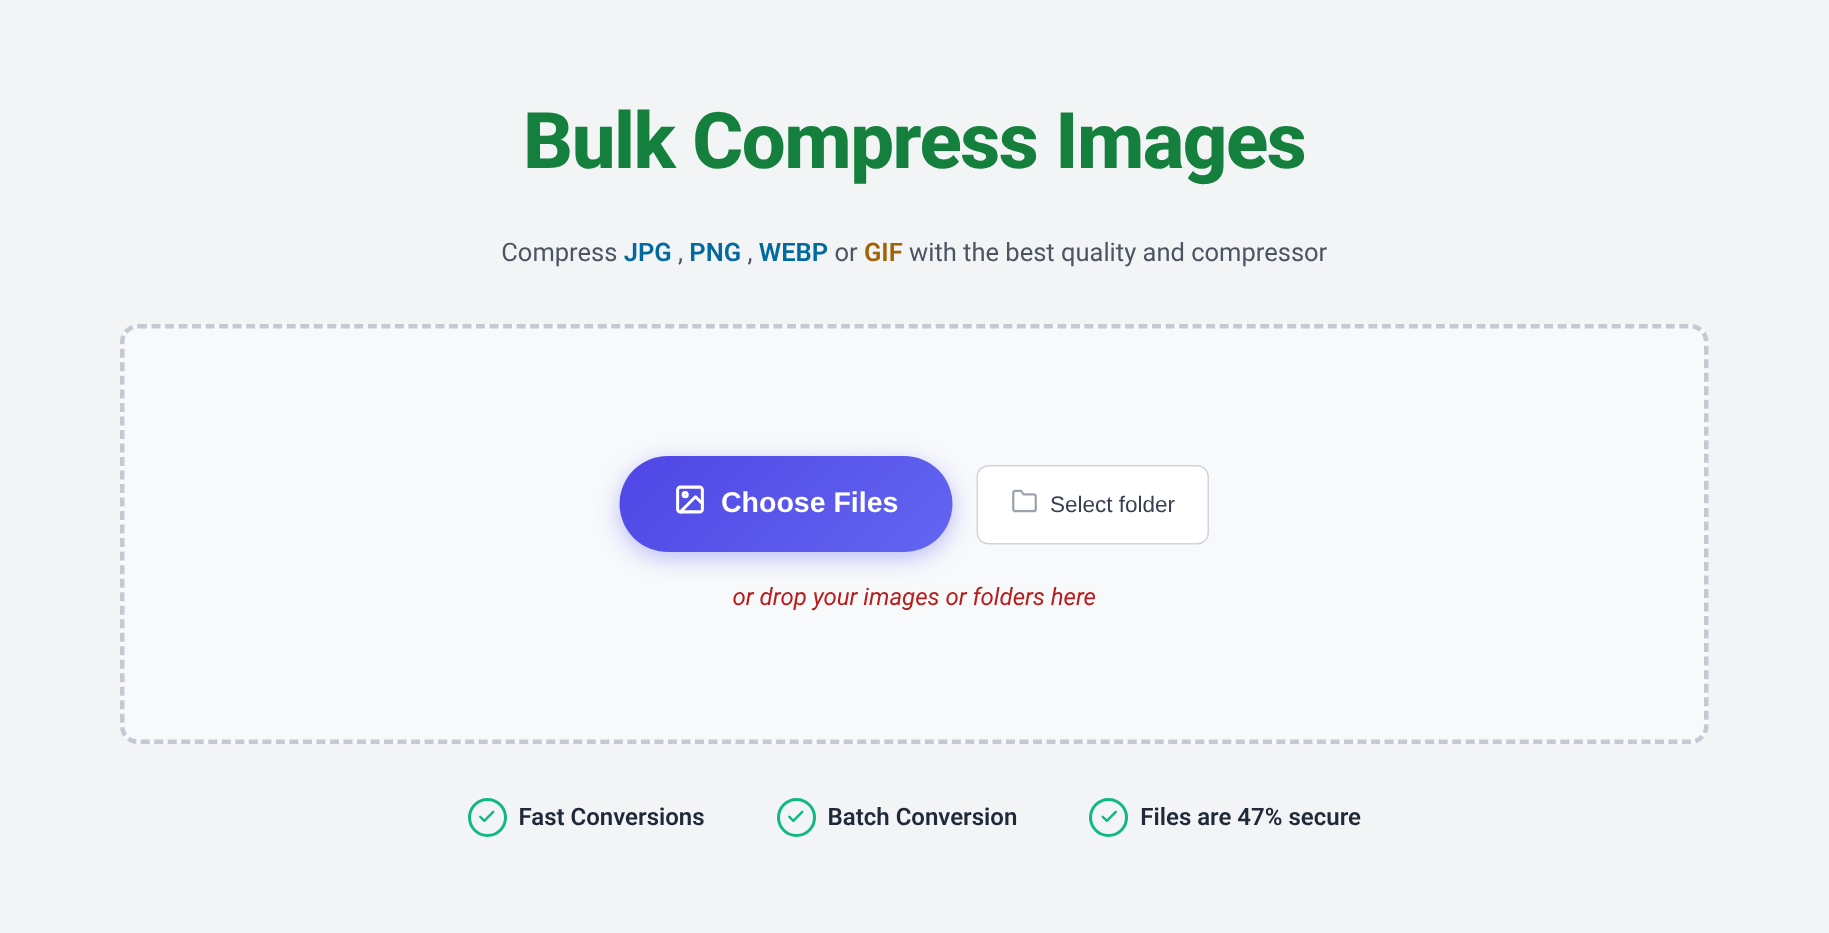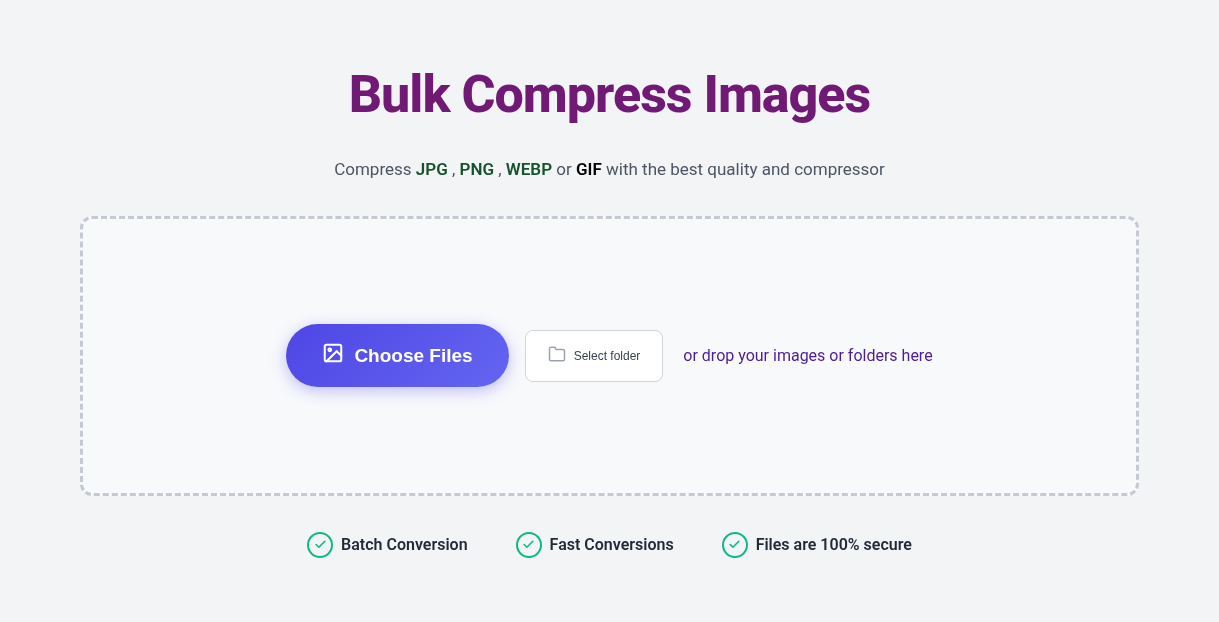--- a/index.html
+++ b/index.html
@@ -21,50 +21,50 @@
     .container {
       width: 100%;
       max-width: 1219px;
       padding: 40px 80px;
       text-align: center;
     }
 
     .main-title {
       font-size: 52px;
       font-weight: 800;
-      color: #701a75;
+      color: #15803d;
       margin-bottom: 30px;
       letter-spacing: -1px;
     }
 
     .subtitle {
       font-size: 17px;
       color: #4b5563;
       line-height: 1.7;
       margin-bottom: 32px;
     }
 
     .subtitle .highlight-blue {
-      color: #14532d;
+      color: #0369a1;
       font-weight: 600;
       margin-top: 32px;
     }
 
     .subtitle .highlight-gif {
-      color: #000000;
+      color: #a16207;
       font-weight: 600;
     }
 
     .drop-zone {
       border: 3px dashed #c4c9d4;
       border-radius: 12px;
       background-color: #f8f9fb;
       padding: 70px 40px;
       display: flex;
-      flex-direction: row;
+      flex-direction: column;
       align-items: center;
       justify-content: center;
       gap: 20px;
       margin-bottom: 36px;
       min-height: 280px;
     }
 
     .button-row {
       display: flex;
       align-items: center;
@@ -90,36 +90,37 @@
     .choose-files-icon {
       font-size: 20px;
     }
 
     .select-folder-btn {
       background: white;
       color: #374151;
       border: 1.5px solid #d1d5db;
       border-radius: 8px;
       padding: 14px 22px;
-      font-size: 12px;
+      font-size: 15px;
       font-weight: 500;
       cursor: pointer;
       display: flex;
       align-items: center;
       gap: 8px;
     }
 
     .folder-icon {
       color: #9ca3af;
       font-size: 16px;
     }
 
     .drop-hint {
-      color: #4c1d95;
+      color: #b91c1c;
       font-size: 16px;
+      font-style: italic;
     }
 
     .features-row {
       display: flex;
       justify-content: center;
       align-items: center;
       gap: 48px;
       flex-wrap: wrap;
     }
 
@@ -191,36 +192,36 @@
     <p class="drop-hint">or drop your images or folders here</p>
   </div>
 
   <div class="features-row">
     <div class="feature-item">
       <div class="check-icon">
         <svg width="13" height="13" viewBox="0 0 24 24" fill="none" stroke="#10b981" stroke-width="3" stroke-linecap="round" stroke-linejoin="round">
           <polyline points="20 6 9 17 4 12"></polyline>
         </svg>
       </div>
-      <span>Batch Conversion</span>
+      <span>Fast Conversions</span>
     </div>
 
     <div class="feature-item">
       <div class="check-icon">
         <svg width="13" height="13" viewBox="0 0 24 24" fill="none" stroke="#10b981" stroke-width="3" stroke-linecap="round" stroke-linejoin="round">
           <polyline points="20 6 9 17 4 12"></polyline>
         </svg>
       </div>
-      <span>Fast Conversions</span>
+      <span>Batch Conversion</span>
     </div>
 
     <div class="feature-item">
       <div class="check-icon">
         <svg width="13" height="13" viewBox="0 0 24 24" fill="none" stroke="#10b981" stroke-width="3" stroke-linecap="round" stroke-linejoin="round">
           <polyline points="20 6 9 17 4 12"></polyline>
         </svg>
       </div>
-      <span>Files are 100% secure</span>
+      <span>Files are 47% secure</span>
     </div>
 
   </div>
 
 </div>
 
 </body></html>

